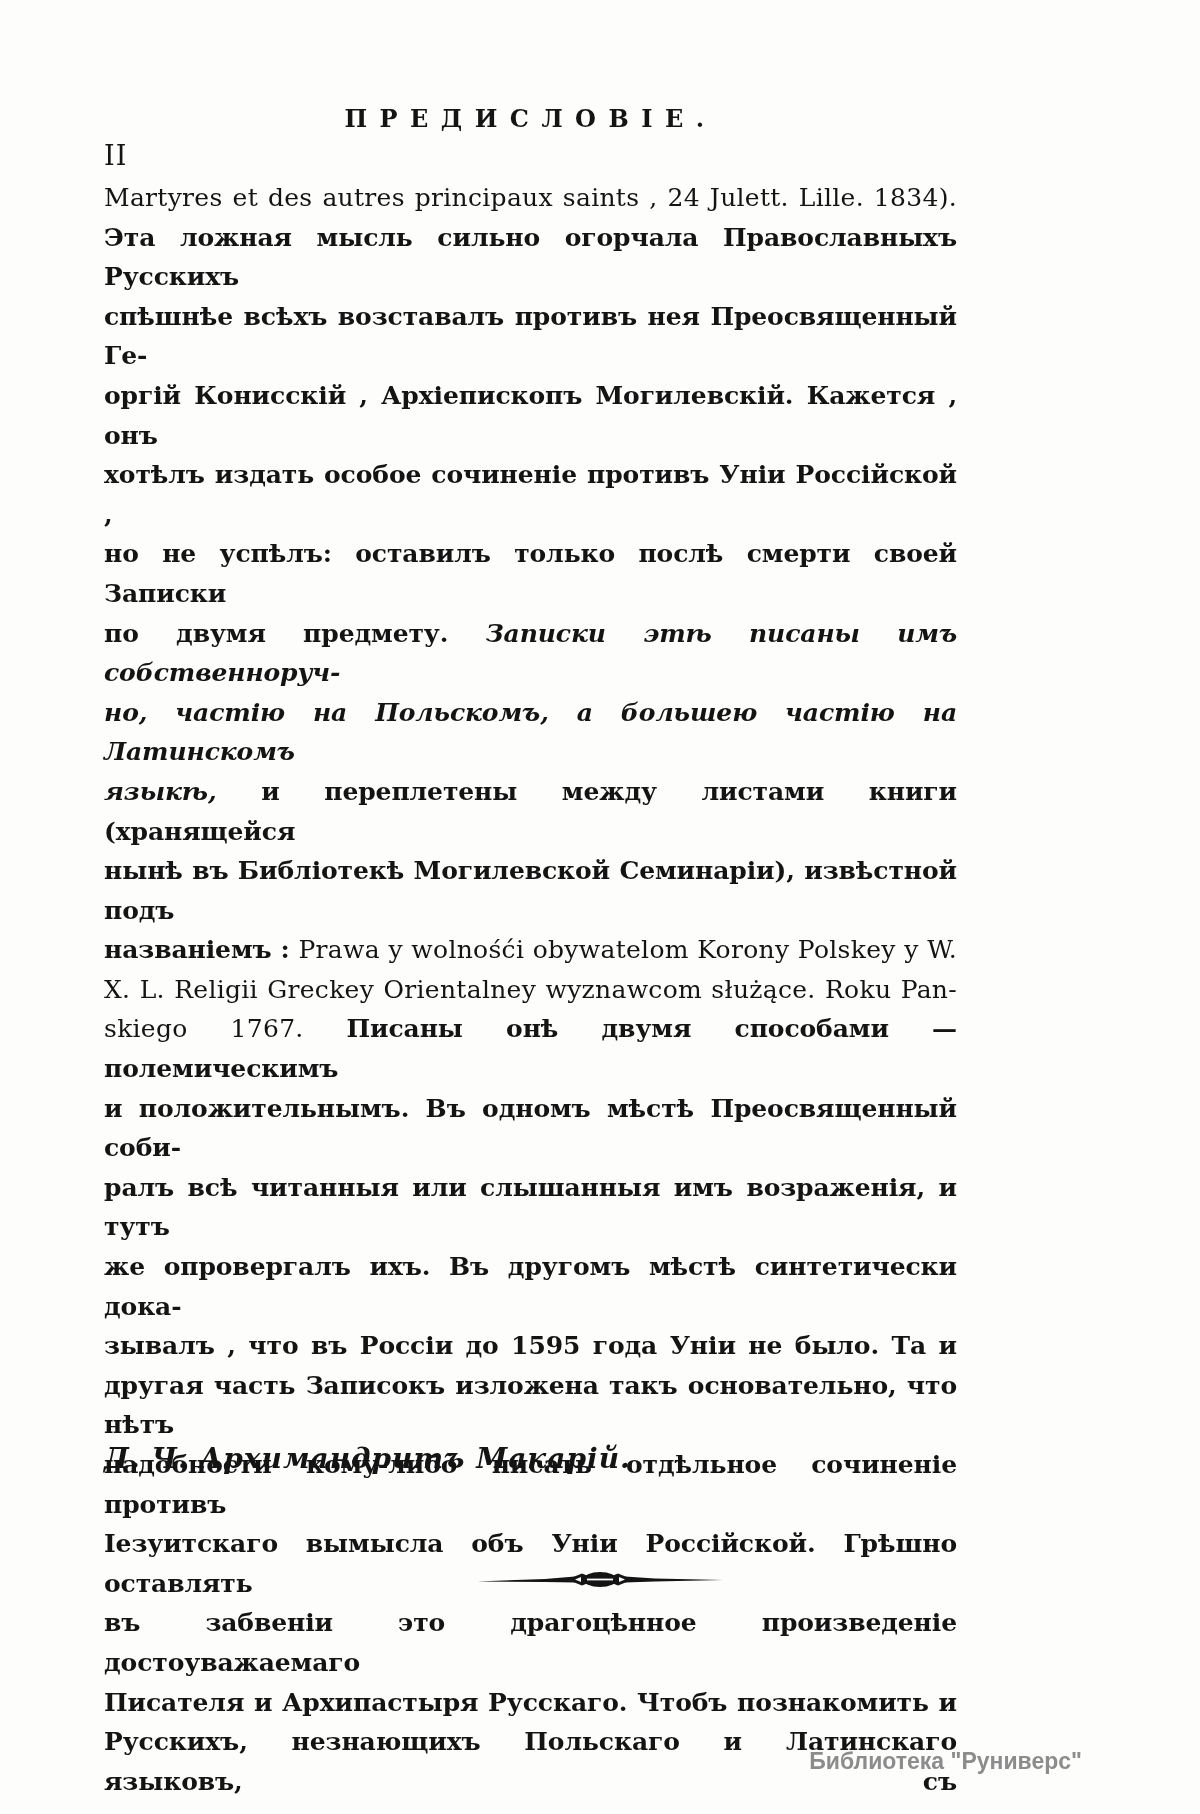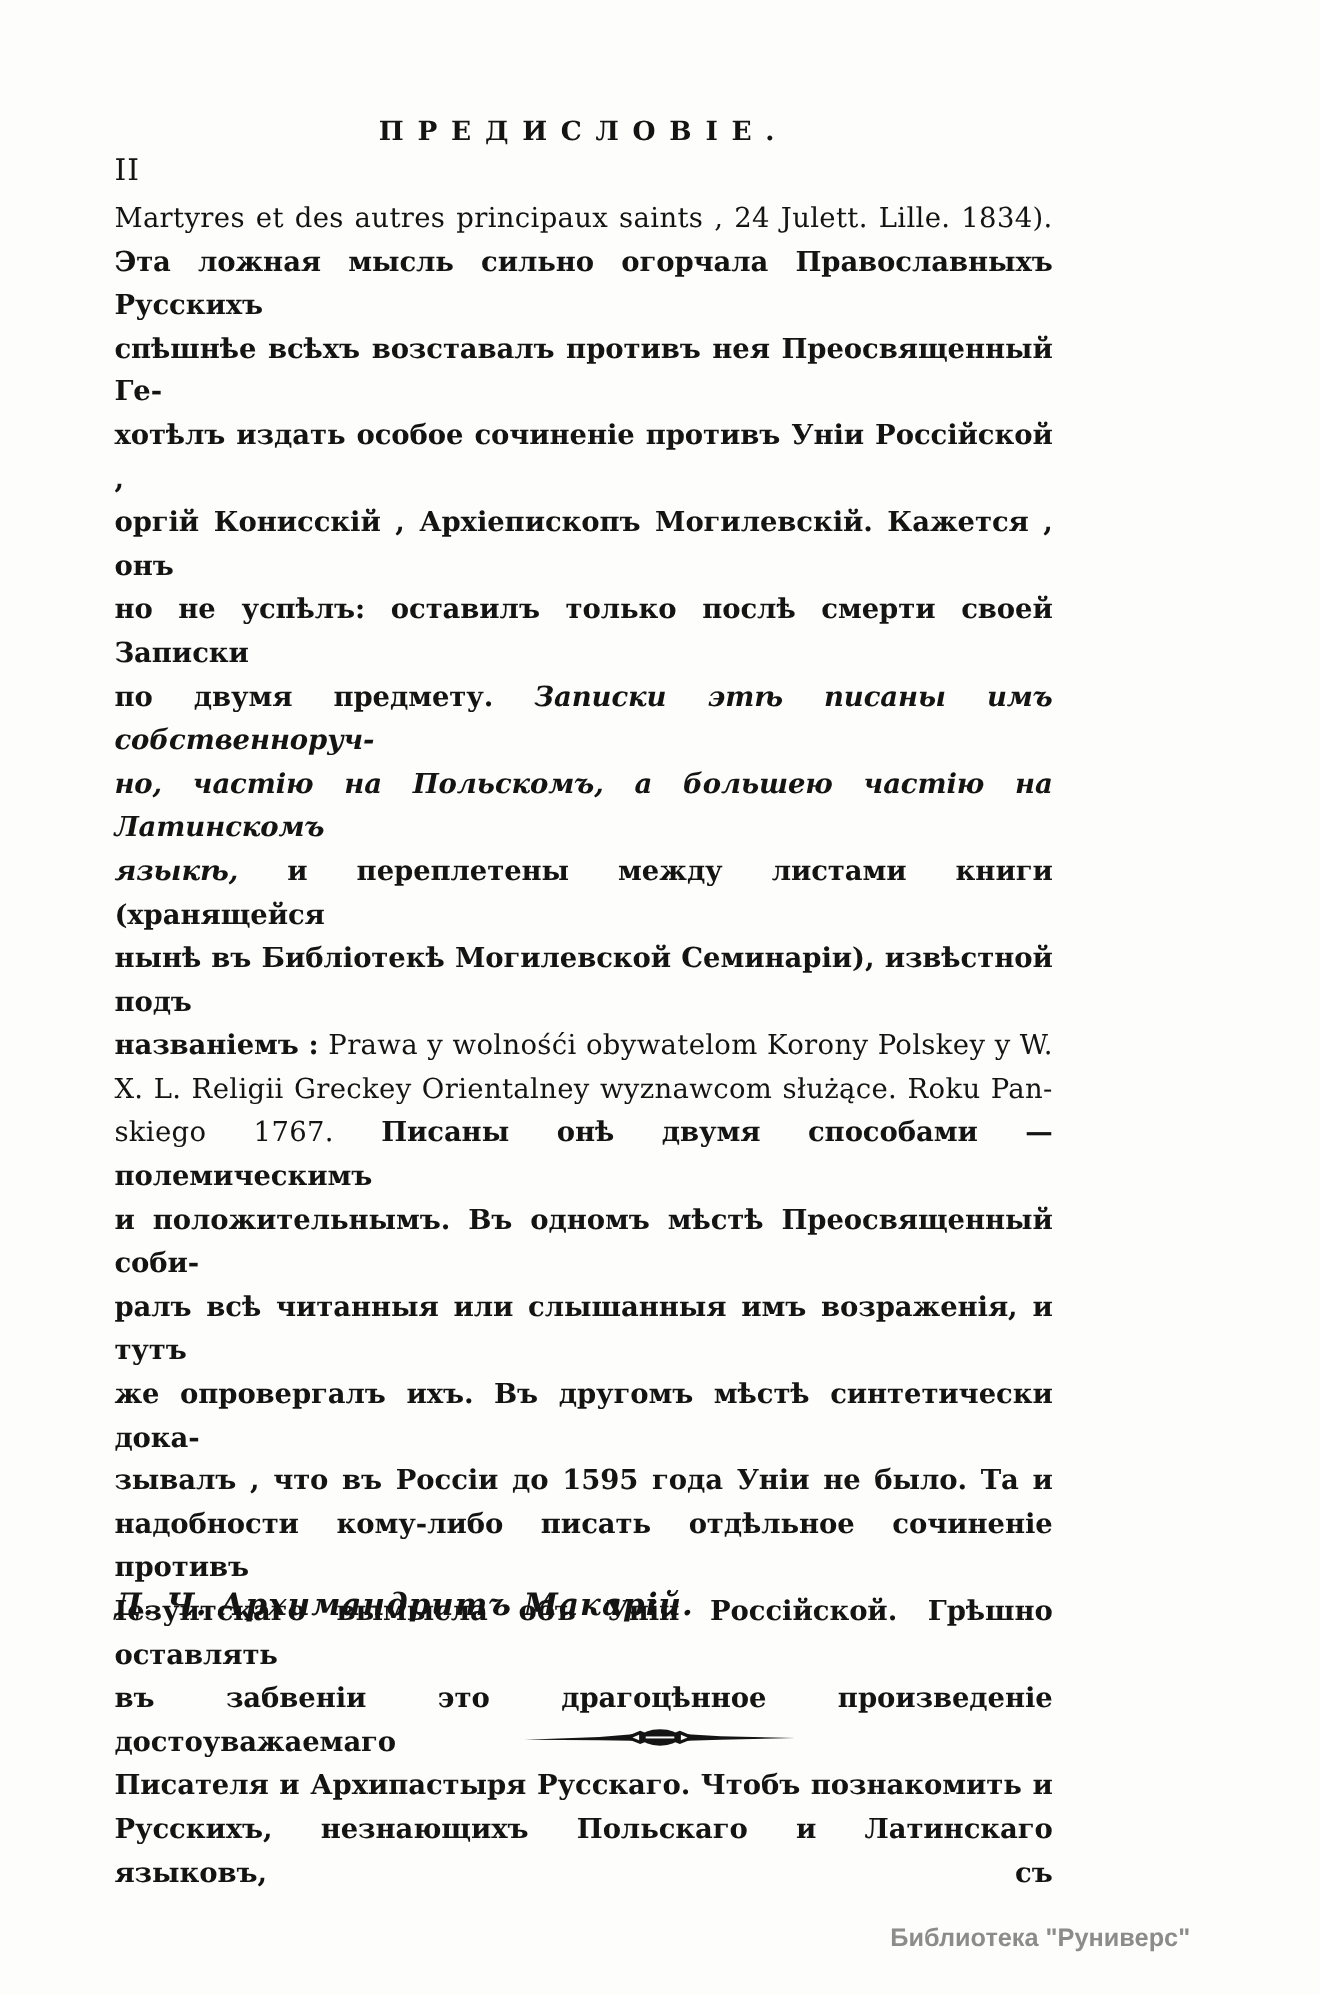--- a/index.html
+++ b/index.html
@@ -98,34 +98,35 @@
   <div class="running-head">
     <div class="page-number">II</div>
     <div class="head-title">ПРЕДИСЛОВІЕ.</div>
   </div>
 
   <div class="body-text">
 
   <div class="line"><span class="latin">Martyres et des autres principaux saints , 24 Julett. Lille. 1834).</span></div>
       <div class="line"><span class="roman">Эта ложная мысль сильно огорчала Православныхъ Русскихъ</span></div>
       <div class="line"><span class="roman">спѣшнѣе всѣхъ возставалъ противъ нея Преосвященный Ге-</span></div>
+      <div class="line"><span class="roman">оргій Конисскій , Архіепископъ Могилевскій. Кажется , онъ</span></div>
       <div class="line"><span class="roman">хотѣлъ издать особое сочиненіе противъ Уніи Россійской ,</span></div>
-      <div class="line"><span class="roman">оргій Конисскій , Архіепископъ Могилевскій. Кажется , онъ</span></div>
       <div class="line"><span class="roman">но не успѣлъ: оставилъ только послѣ смерти своей Записки</span></div>
       <div class="line"><span class="roman">по двумя предмету. </span><span class="italic">Записки этѣ писаны имъ собственноруч-</span></div>
       <div class="line"><span class="italic">но, частію на Польскомъ, а большею частію на Латинскомъ</span></div>
       <div class="line"><span class="italic">языкѣ,</span><span class="roman"> и переплетены между листами книги (хранящейся</span></div>
       <div class="line"><span class="roman">нынѣ въ Библіотекѣ Могилевской Семинаріи), извѣстной подъ</span></div>
       <div class="line"><span class="roman">названіемъ : </span><span class="latin">Prawa y wolnośći obywatelom Korony Polskey y W.</span></div>
       <div class="line"><span class="latin">X. L. Religii Greckey Orientalney wyznawcom służące. Roku Pan-</span></div>
       <div class="line"><span class="latin">skiego 1767. </span><span class="roman">Писаны онѣ двумя способами — полемическимъ</span></div>
       <div class="line"><span class="roman">и положительнымъ. Въ одномъ мѣстѣ Преосвященный соби-</span></div>
       <div class="line"><span class="roman">ралъ всѣ читанныя или слышанныя имъ возраженія, и тутъ</span></div>
       <div class="line"><span class="roman">же опровергалъ ихъ. Въ другомъ мѣстѣ синтетически дока-</span></div>
       <div class="line"><span class="roman">зывалъ , что въ Россіи до 1595 года Уніи не было. Та и</span></div>
+      <div class="line"><span class="roman">другая часть Записокъ изложена такъ основательно, что нѣтъ</span></div>
       <div class="line"><span class="roman">надобности кому-либо писать отдѣльное сочиненіе противъ</span></div>
       <div class="line"><span class="roman">Іезуитскаго вымысла объ Уніи Россійской. Грѣшно оставлять</span></div>
       <div class="line"><span class="roman">въ забвеніи это драгоцѣнное произведеніе достоуважаемаго</span></div>
       <div class="line"><span class="roman">Писателя и Архипастыря Русскаго. Чтобъ познакомить и</span></div>
       <div class="line"><span class="roman">Русскихъ, незнающихъ Польскаго и Латинскаго языковъ, съ</span></div>
     </div>
 
   <div class="signature">Д. Ч. Архимандритъ Макарій.</div>
 
   <div class="divider">

